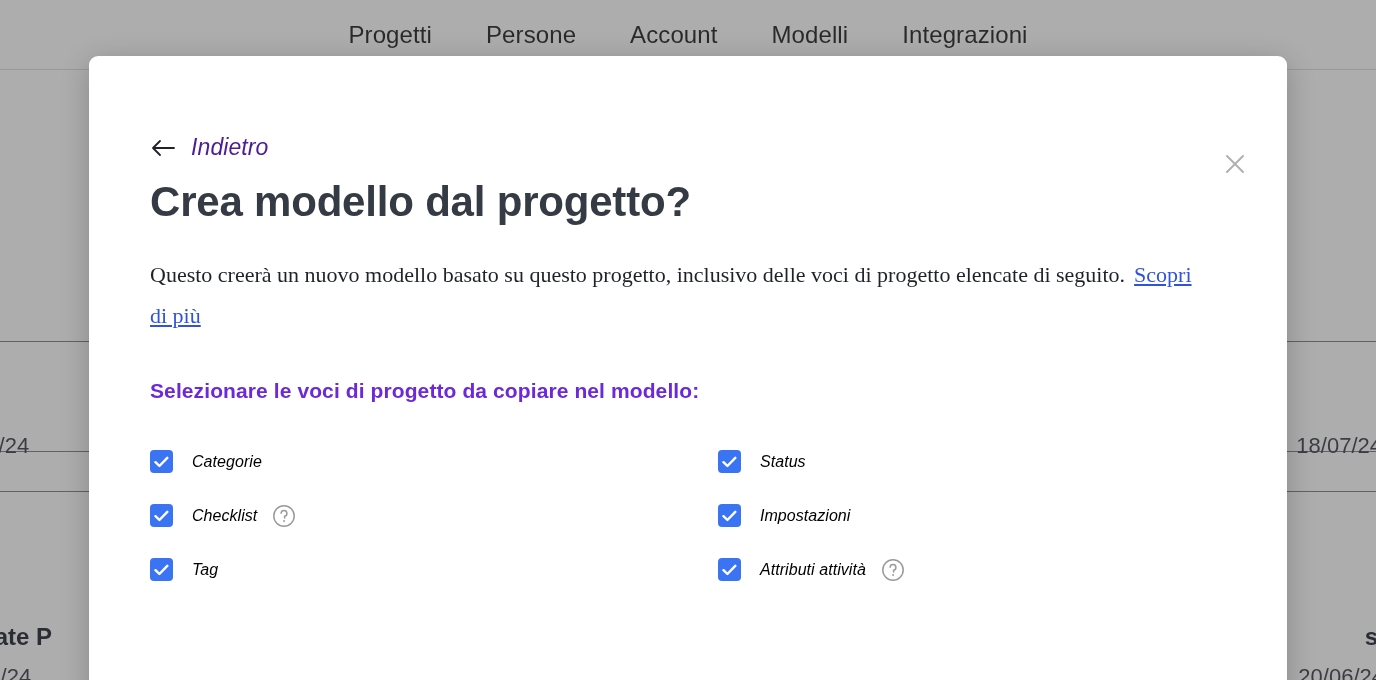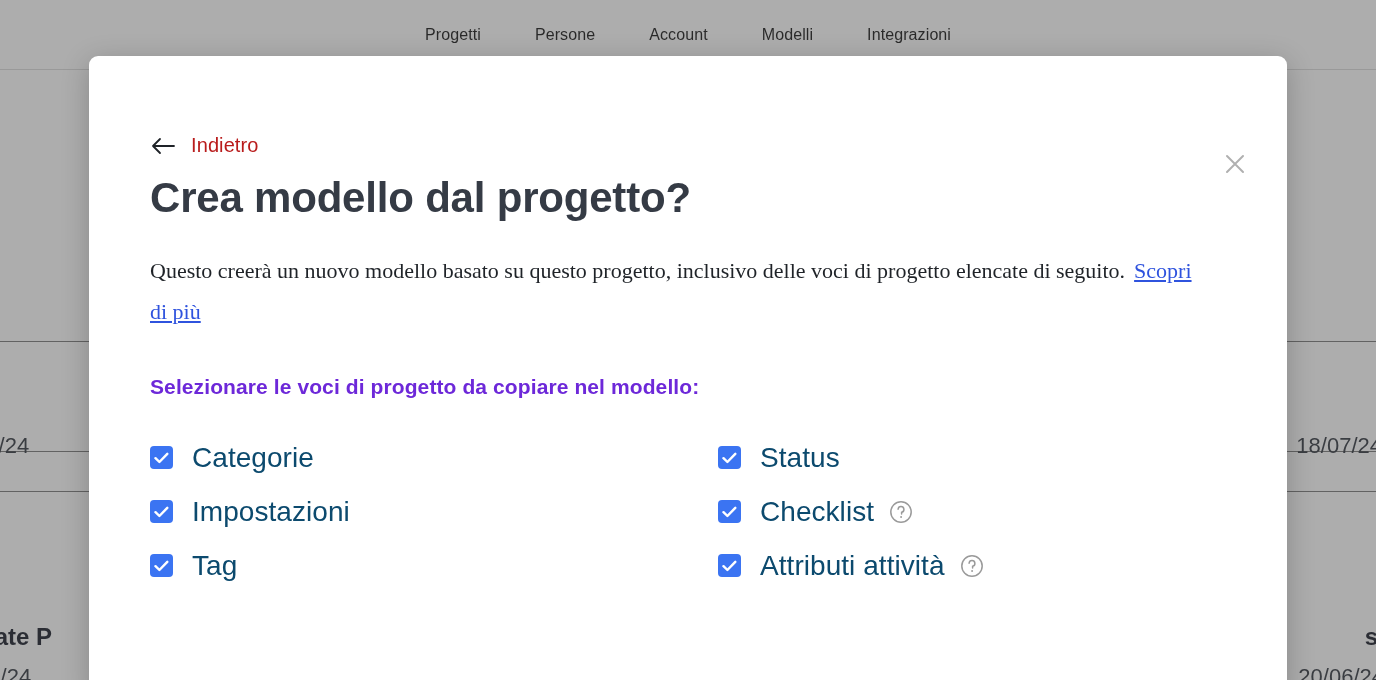--- a/index.html
+++ b/index.html
@@ -36,21 +36,21 @@
     height: 70px;
     display: flex;
     align-items: center;
     justify-content: center;
     gap: 54px;
     background: #ffffff;
     border-bottom: 1px solid #dcdcdc;
     box-sizing: border-box;
   }
   .bg-nav-item {
-    font-size: 16px;
+    font-size: 24px;
     color: #1e1e1e;
     letter-spacing: 0.1px;
     white-space: nowrap;
   }
 
   .bg-table {
     position: absolute;
     top: 70px;
     left: 0;
     right: 0;
@@ -135,23 +135,24 @@
   .back-link {
     display: flex;
     align-items: center;
     gap: 15px;
     cursor: pointer;
     width: fit-content;
     margin-bottom: 16px;
   }
   .back-arrow svg { display: block; }
   .back-label {
-    font-size: 20px;
-    color: #b91c1c;
+    font-size: 23px;
+    color: #4c1d95;
     letter-spacing: 0.1px;
+    font-style: italic;
   }
 
   .modal-title {
     font-size: 42px;
     font-weight: bold;
     color: #353b45;
     letter-spacing: -0.2px;
     margin: 0 0 28px 0;
     line-height: 1.2;
   }
@@ -201,24 +202,25 @@
     background: #3b74f2;
     display: inline-flex;
     align-items: center;
     justify-content: center;
     flex: 0 0 auto;
     margin-right: 19px;
   }
   .cb svg { display: block; }
 
   .option-label {
-    font-size: 28px;
-    color: #0c4a6e;
+    font-size: 16px;
+    color: #000000;
     letter-spacing: 0.05px;
     white-space: nowrap;
+    font-style: italic;
   }
 
   .help-icon {
     margin-left: 15px;
     width: 24px;
     height: 24px;
     flex: 0 0 auto;
     cursor: pointer;
   }
   .help-icon svg { display: block; }
@@ -300,37 +302,37 @@
           </span>
           <span class="option-label">Status</span>
         </div>
 
         <div class="option-row">
           <span class="cb">
             <svg width="15" height="12" viewBox="0 0 15 12" aria-hidden="true">
                 <path d="M1.5 6.2 L5.4 10 L13.3 1.8" stroke="#ffffff" stroke-width="2.4" fill="none" stroke-linecap="round" stroke-linejoin="round"></path>
               </svg>
           </span>
-          <span class="option-label">Impostazioni</span>
-        </div>
-        <div class="option-row">
-          <span class="cb">
-            <svg width="15" height="12" viewBox="0 0 15 12" aria-hidden="true">
-                <path d="M1.5 6.2 L5.4 10 L13.3 1.8" stroke="#ffffff" stroke-width="2.4" fill="none" stroke-linecap="round" stroke-linejoin="round"></path>
-              </svg>
-          </span>
           <span class="option-label">Checklist</span>
           <span class="help-icon">
             <svg width="24" height="24" viewBox="0 0 24 24" aria-hidden="true">
               <circle cx="12" cy="12" r="10.2" stroke="#9a9a9a" stroke-width="1.5" fill="none"></circle>
               <path d="M9.1 9.2 a2.9 2.9 0 1 1 3.5 3.1 v1.6" stroke="#9a9a9a" stroke-width="1.5" fill="none" stroke-linecap="round"></path>
               <circle cx="12.1" cy="17" r="0.95" fill="#9a9a9a"></circle>
             </svg>
           </span>
         </div>
+        <div class="option-row">
+          <span class="cb">
+            <svg width="15" height="12" viewBox="0 0 15 12" aria-hidden="true">
+                <path d="M1.5 6.2 L5.4 10 L13.3 1.8" stroke="#ffffff" stroke-width="2.4" fill="none" stroke-linecap="round" stroke-linejoin="round"></path>
+              </svg>
+          </span>
+          <span class="option-label">Impostazioni</span>
+        </div>
 
         <div class="option-row">
           <span class="cb">
             <svg width="15" height="12" viewBox="0 0 15 12" aria-hidden="true">
                 <path d="M1.5 6.2 L5.4 10 L13.3 1.8" stroke="#ffffff" stroke-width="2.4" fill="none" stroke-linecap="round" stroke-linejoin="round"></path>
               </svg>
           </span>
           <span class="option-label">Tag</span>
         </div>
 

